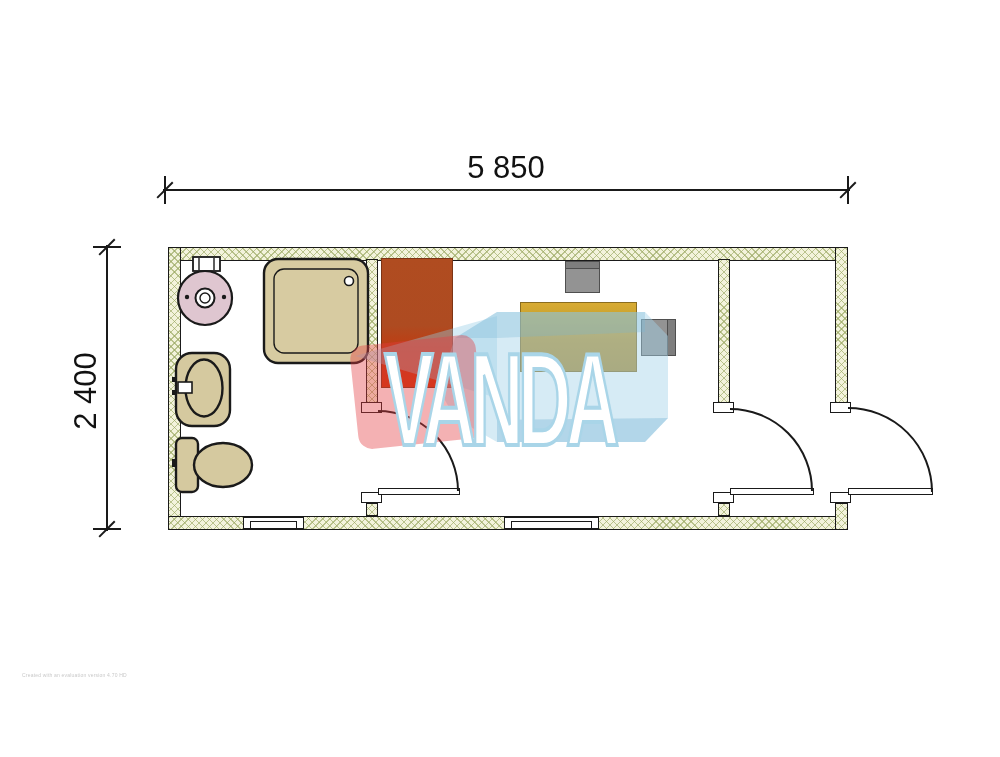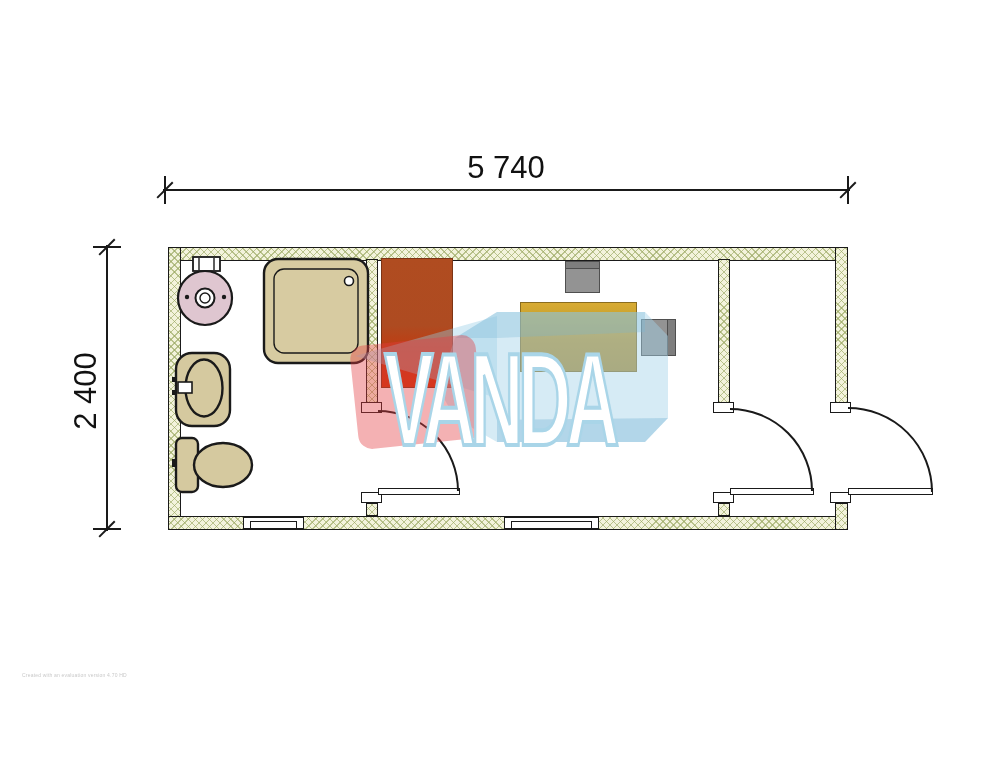--- a/index.html
+++ b/index.html
@@ -42,21 +42,21 @@
   .slash{position:absolute;width:1.8px;height:22px;background:#1a1a1a;transform:rotate(45deg);z-index:9;}
   .dim-label{position:absolute;color:#111;font-size:31px;text-align:center;z-index:9;}
   .dim-label-v{transform:rotate(-90deg);transform-origin:center;}
   .fine-print{position:absolute;left:22px;top:672px;font-size:5px;color:#c9c9c9;letter-spacing:0.2px;z-index:9;white-space:nowrap;}
 </style>
 </head>
 <body>
 
 <div class="canvas">
 
-  <div class="dim-label" style="left:400px;top:150px;width:212px;">5 740</div>
+  <div class="dim-label" style="left:400px;top:150px;width:212px;">5 850</div>
   <div class="dim-line-h" style="left:163px;top:189px;width:687px;"></div>
   <div class="tick-v" style="left:164px;top:176px;"></div>
   <div class="slash" style="left:164px;top:179px;"></div>
   <div class="tick-v" style="left:847px;top:176px;"></div>
   <div class="slash" style="left:847px;top:179px;"></div>
 
   <div class="dim-label dim-label-v" style="left:-20px;top:373px;width:212px;">2 400</div>
   <div class="dim-line-v" style="left:106px;top:245px;height:286px;"></div>
   <div class="tick-h" style="left:93px;top:246px;"></div>
   <div class="slash" style="left:106px;top:236px;"></div>

